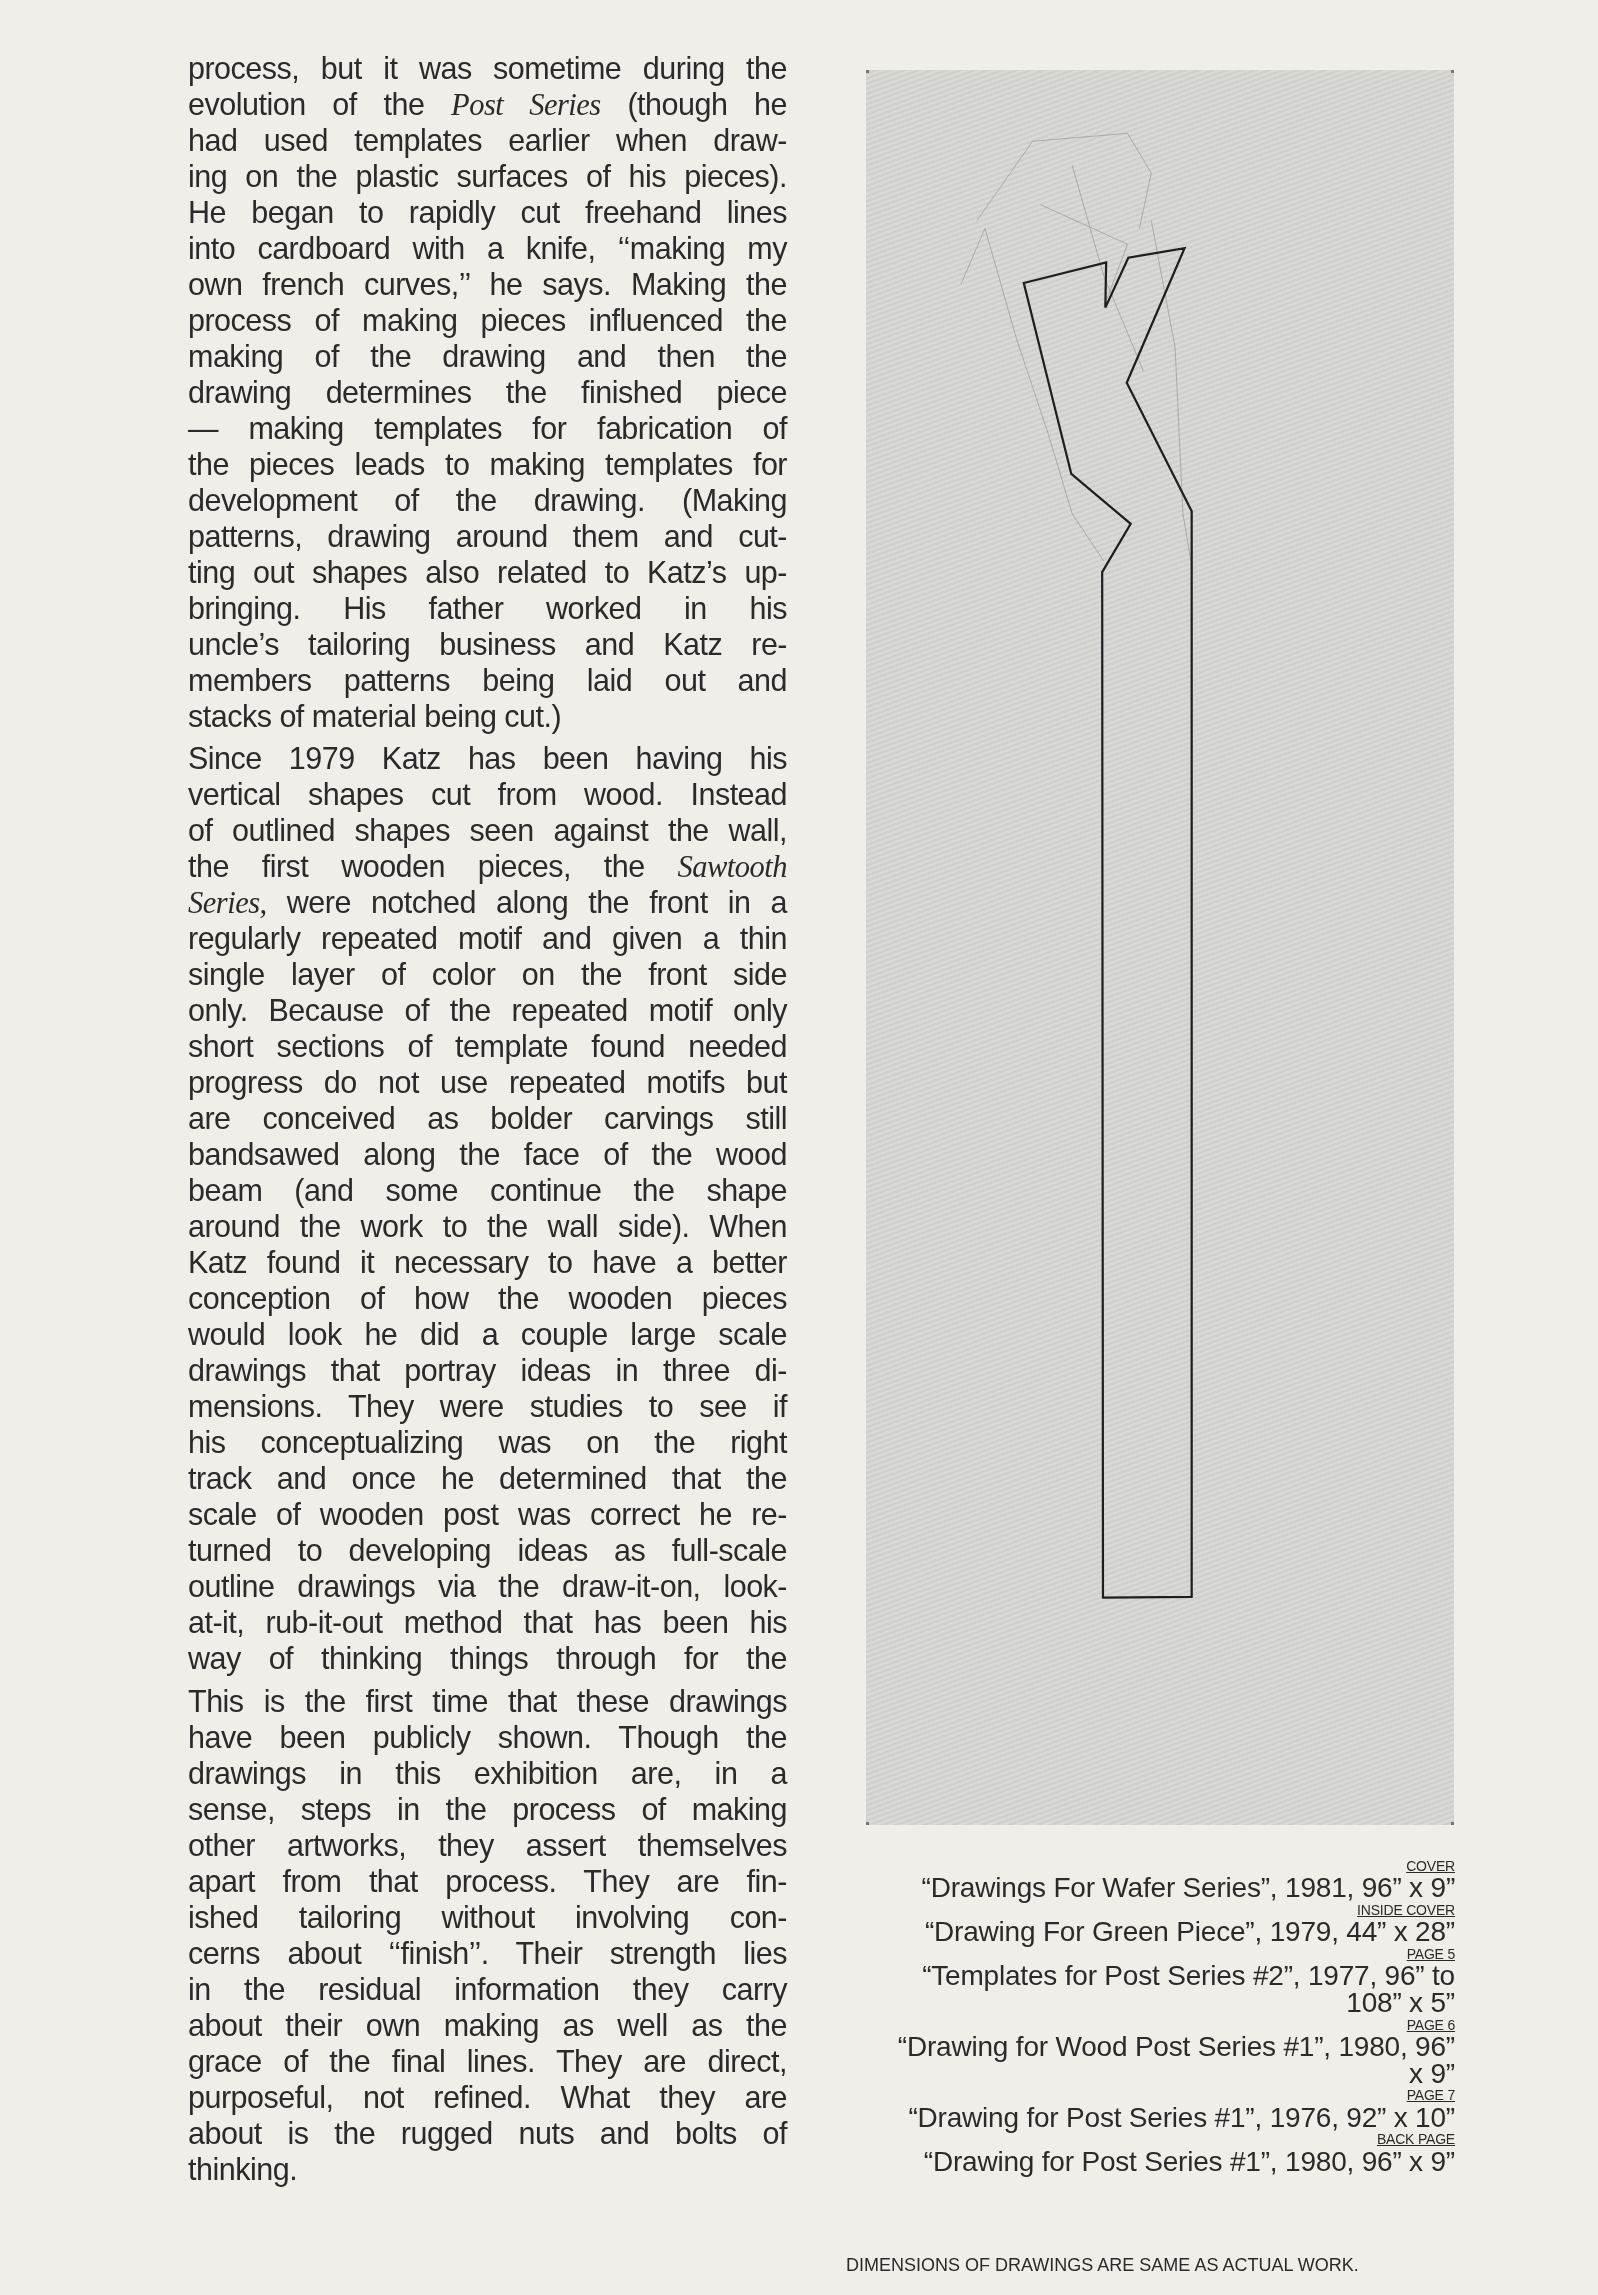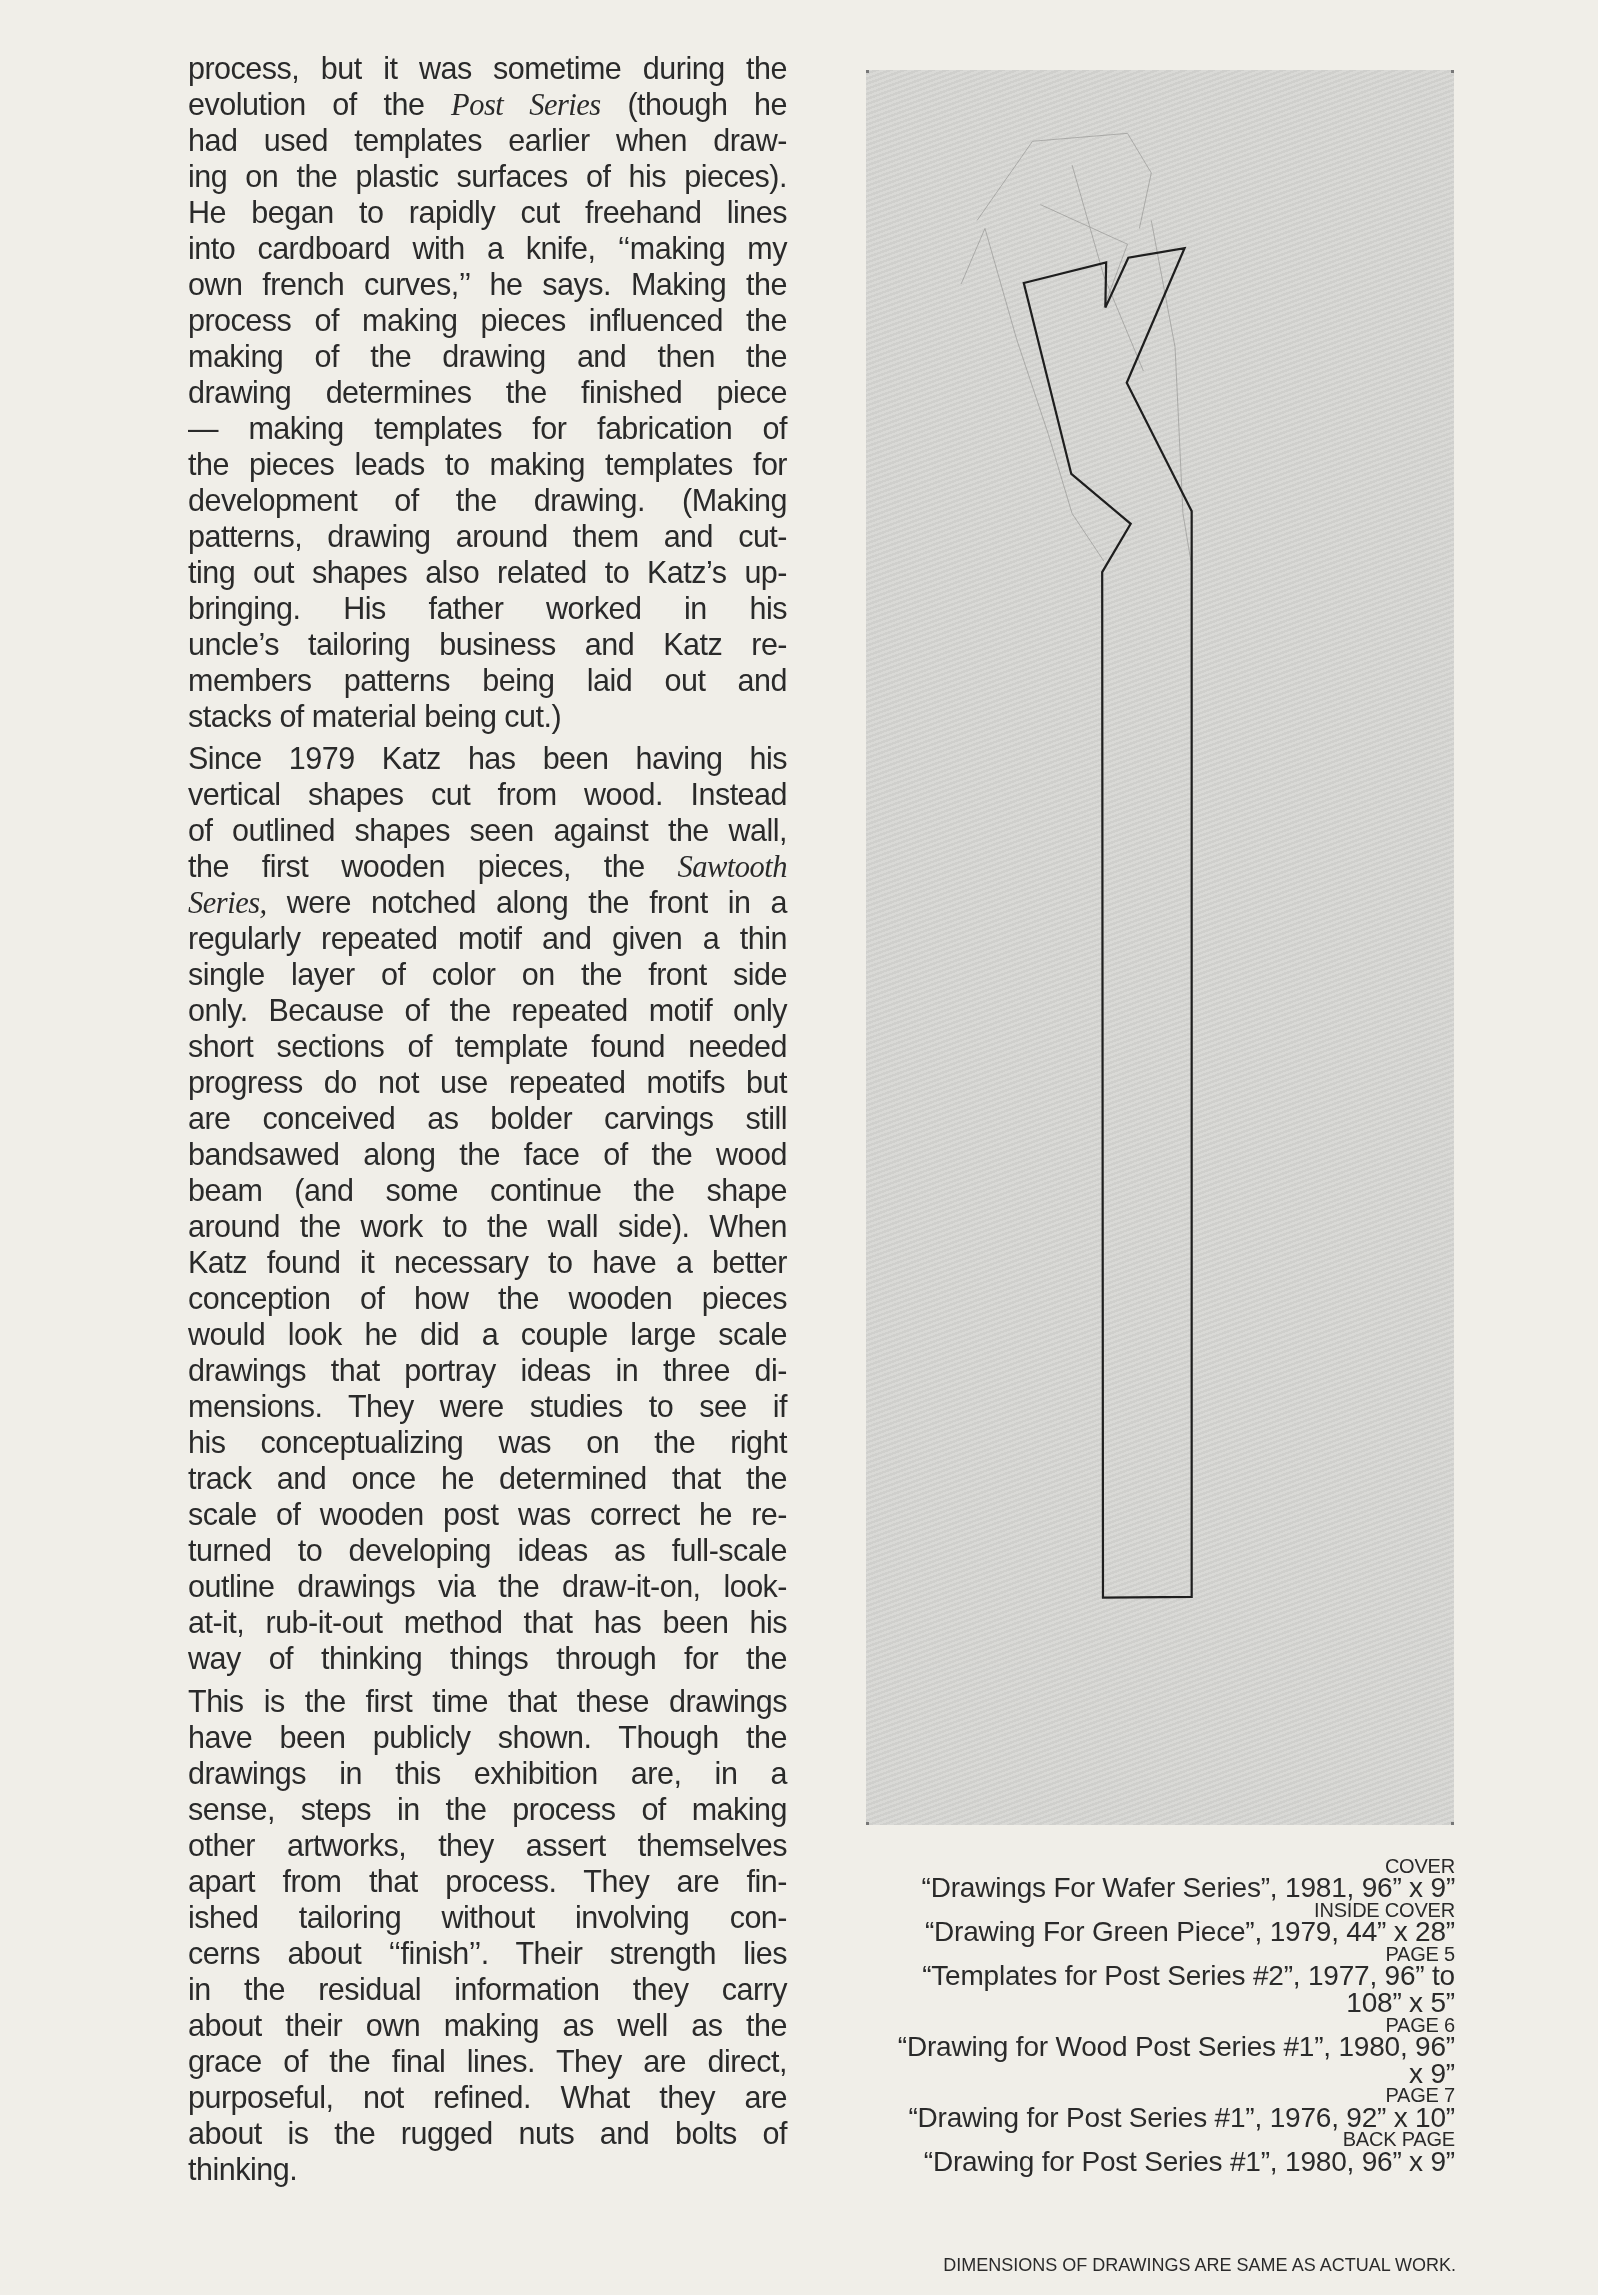--- a/index.html
+++ b/index.html
@@ -23,25 +23,25 @@
     position: absolute; left: 866px; top: 70px; width: 588px; height: 1755px;
     background: #d6d6d3;
     background-image: repeating-linear-gradient(160deg, rgba(255,255,255,0.08) 0 2.4px, rgba(0,0,0,0.03) 2.4px 4.8px);
   }
   .figure svg { position: absolute; left: 0; top: 0; width: 588px; height: 1755px; }
   .corner { position: absolute; width: 3.2px; height: 3.2px; background: #777; }
   .captions {
     position: absolute; right: 144px; top: 1858px; width: 618px;
     text-align: right; color: #2a2a2a;
   }
-  .cap-label { font-size: 20px; line-height: 17.4px; letter-spacing: -0.2px; display: block; }
+  .cap-label { font-size: 14px; line-height: 17.4px; letter-spacing: -0.2px; display: block; text-decoration: underline; }
   .cap-title { font-size: 28px; line-height: 25px; letter-spacing: -0.2px; display: block; margin-bottom: 1.6px; }
   .footnote {
     position: absolute; left: 846px; top: 2255px; width: 610px;
-    font-size: 18px; letter-spacing: 0px; color: #2a2a2a; text-align: right;
+    font-size: 18px; letter-spacing: 0px; color: #2a2a2a; text-align: left;
   }
 </style>
 </head>
 <body>
 
 <div class="text-col" id="text-col">
     <div class="para">
       <span class="line"><span>process, but it was sometime during the</span></span>
       <span class="line"><span>evolution of the </span><i>Post Series</i><span> (though he</span></span>
       <span class="line"><span>had used templates earlier when draw-</span></span>

